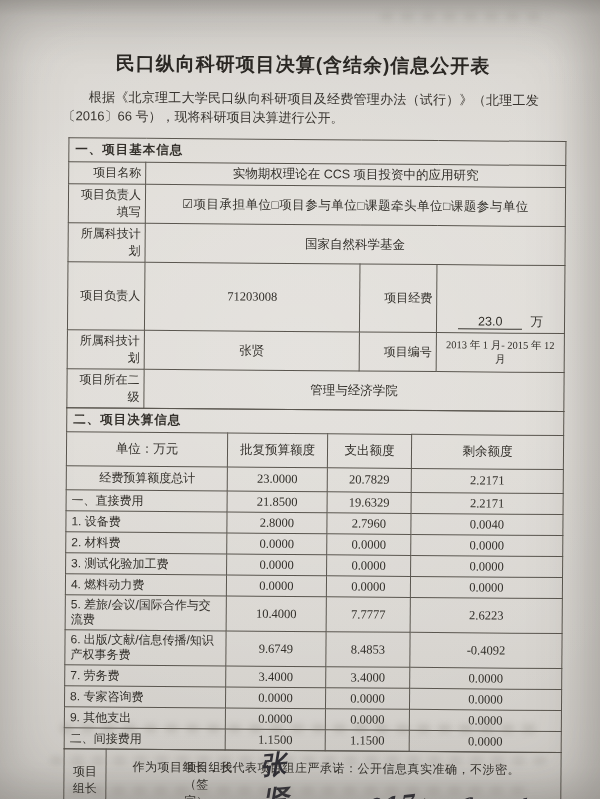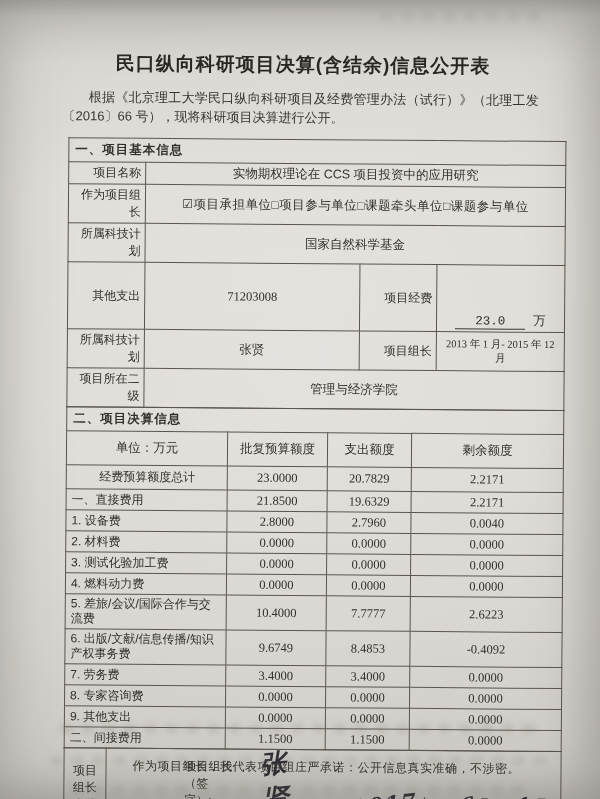--- a/index.html
+++ b/index.html
@@ -41,21 +41,21 @@
   td.lab { text-align:right; font-size:12px; }
   td.val { text-align:center; font-size:12.5px; }
   .num { font-family:"Liberation Serif", serif; font-size:12.5px; text-align:center; }
   .t1 td { height:20px; }
   .t2 td.hd { height:34px; text-align:center; font-size:12.5px; }
   .t2 td { height:21px; }
   .t2 td.name { font-size:12px; padding-left:5px; line-height:15px; }
   .t2 td.cname { text-align:center; }
   .underlined {
     display:inline-block; border-bottom:1px solid #3b3833; padding:0 20px;
-    font-family:Liberation Mono, monospace; font-size:12.5px;margin-top:47px;
+    font-family:Liberation Sans, sans-serif; font-size:12.5px;margin-top:47px;
   }
   .unit { margin-left:8px; }
   .cbgroup { white-space:nowrap; letter-spacing:0.5px; }
   .cb { font-size:12px; }
   .dec-side { text-align:center; font-size:12px; line-height:17px; }
   .dec-main { padding:6px 8px 8px 10px; }
   .promise { font-size:12px; letter-spacing:0.5px; margin:3px 0 8px 16px; }
   .signline { display:flex; align-items:flex-end; margin:0 0 4px 40px; height:32px; }
   .slabel { font-size:12px; margin-bottom:6px;margin-left:28px; }
   .hw {
@@ -90,41 +90,41 @@
         </colgroup>
       <tbody>
           <tr>
         <td colspan="4" class="sec">一、项目基本信息</td>
       </tr>
       <tr>
         <td class="lab">项目名称</td>
         <td colspan="3" class="val">实物期权理论在 CCS 项目投资中的应用研究</td>
       </tr>
       <tr>
-        <td class="lab">作为项目组长</td>
+        <td class="lab">项目负责人填写</td>
         <td colspan="3" class="val">
           <span class="cbgroup">
             <span class="cb">☑</span><span>项目承担单位</span><span class="cb">□</span><span>项目参与单位</span><span class="cb">□</span><span>课题牵头单位</span><span class="cb">□</span><span>课题参与单位</span>
           </span>
         </td>
       </tr>
       <tr>
         <td class="lab">所属科技计划</td>
         <td colspan="3" class="val">国家自然科学基金</td>
       </tr>
       <tr style="height:23px;">
-        <td class="lab">其他支出</td>
+        <td class="lab">项目负责人</td>
         <td class="num">71203008</td>
         <td class="lab">项目经费</td>
         <td class="val"><span class="underlined">23.0</span><span class="unit">万</span></td>
       </tr>
       <tr style="height:23px;">
         <td class="lab">所属科技计划</td>
         <td class="val">张贤</td>
-        <td class="lab">项目组长</td>
+        <td class="lab">项目编号</td>
         <td class="num" style="font-size:10.5px;">2013 年 1 月- 2015 年 12 月</td>
       </tr>
       <tr>
         <td class="lab">项目所在二级</td>
         <td colspan="3" class="val">管理与经济学院</td>
       </tr>
     </tbody>
       </table>
 
     <table class="t2">

